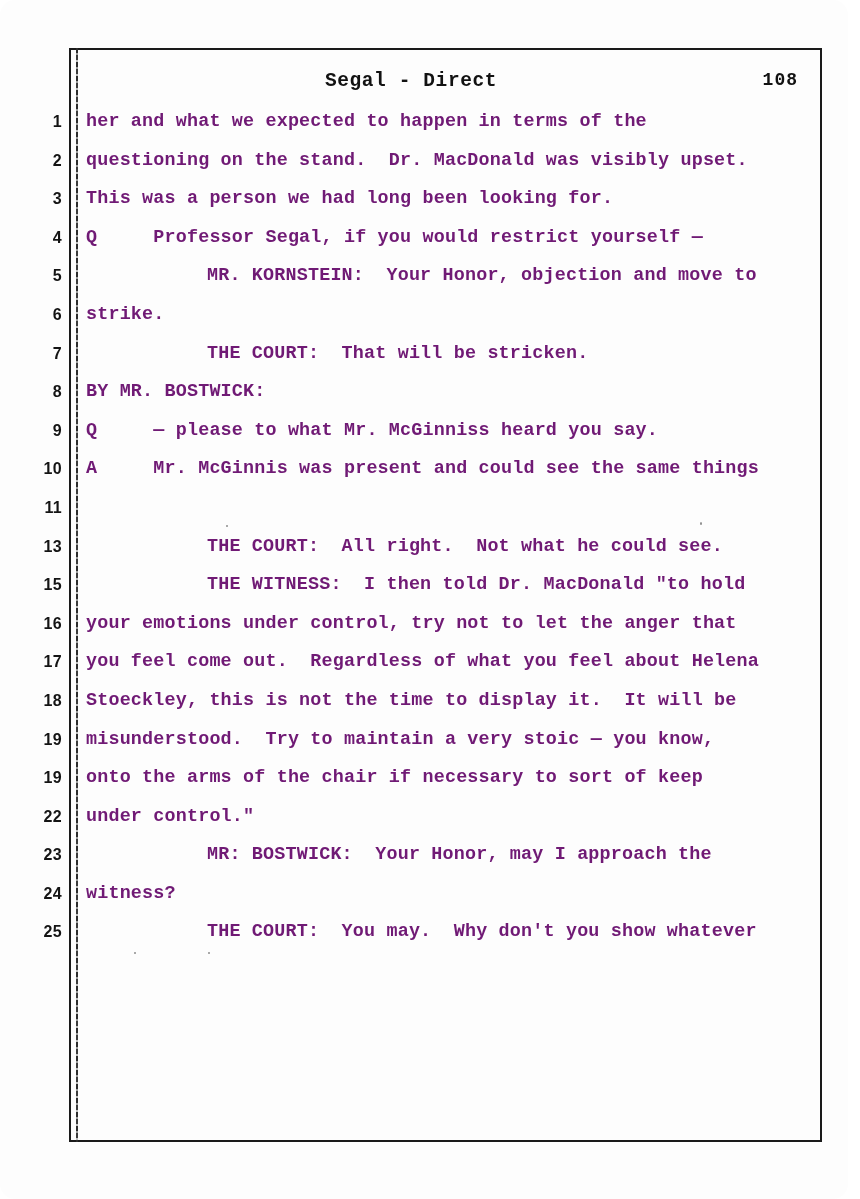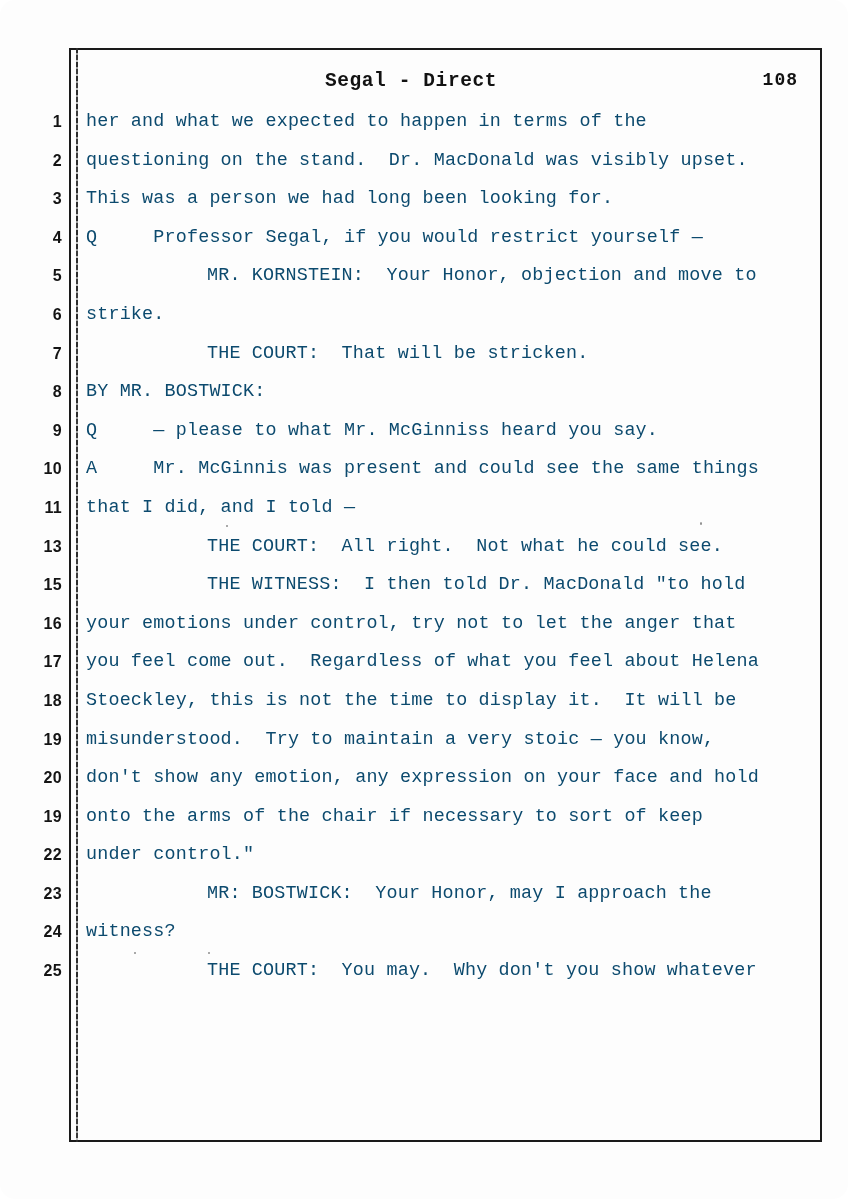--- a/index.html
+++ b/index.html
@@ -106,24 +106,24 @@
     letter-spacing: 0.3px;
     font-family: "Liberation Sans", sans-serif;
   }
   .linetext {
     position: absolute;
     left: 86px;
     top: 0;
     width: 724px;
     font-size: 18.4px;
     line-height: 27px;
-    color: #0c4a6e;
+    color: #701a75;
     white-space: pre;
     letter-spacing: 0.18px;
-    font-weight: 400;
+    font-weight: 700;
   }
   
   .ind0  { padding-left: 0; }
   .ind12 { padding-left: 121px; }
 
   
   .speck {
     position: absolute;
     background: #8d8d8d;
     border-radius: 50%;
@@ -179,21 +179,20 @@
       <div class="tline">
         <div class="lineno">9</div>
         <div class="linetext ind0">Q     — please to what Mr. McGinniss heard you say.</div>
       </div>
       <div class="tline">
         <div class="lineno">10</div>
         <div class="linetext ind0">A     Mr. McGinnis was present and could see the same things</div>
       </div>
       <div class="tline">
         <div class="lineno">11</div>
-        <div class="linetext ind0">that I did, and I told —</div>
       </div>
       <div class="tline">
         <div class="lineno">13</div>
         <div class="linetext ind12">THE COURT:  All right.  Not what he could see.</div>
       </div>
       <div class="tline">
         <div class="lineno">15</div>
         <div class="linetext ind12">THE WITNESS:  I then told Dr. MacDonald "to hold</div>
       </div>
       <div class="tline">
@@ -204,24 +203,20 @@
         <div class="lineno">17</div>
         <div class="linetext ind0">you feel come out.  Regardless of what you feel about Helena</div>
       </div>
       <div class="tline">
         <div class="lineno">18</div>
         <div class="linetext ind0">Stoeckley, this is not the time to display it.  It will be</div>
       </div>
       <div class="tline">
         <div class="lineno">19</div>
         <div class="linetext ind0">misunderstood.  Try to maintain a very stoic — you know,</div>
-      </div>
-      <div class="tline">
-        <div class="lineno">20</div>
-        <div class="linetext ind0">don't show any emotion, any expression on your face and hold</div>
       </div>
       <div class="tline">
         <div class="lineno">19</div>
         <div class="linetext ind0">onto the arms of the chair if necessary to sort of keep</div>
       </div>
       <div class="tline">
         <div class="lineno">22</div>
         <div class="linetext ind0">under control."</div>
       </div>
       <div class="tline">

